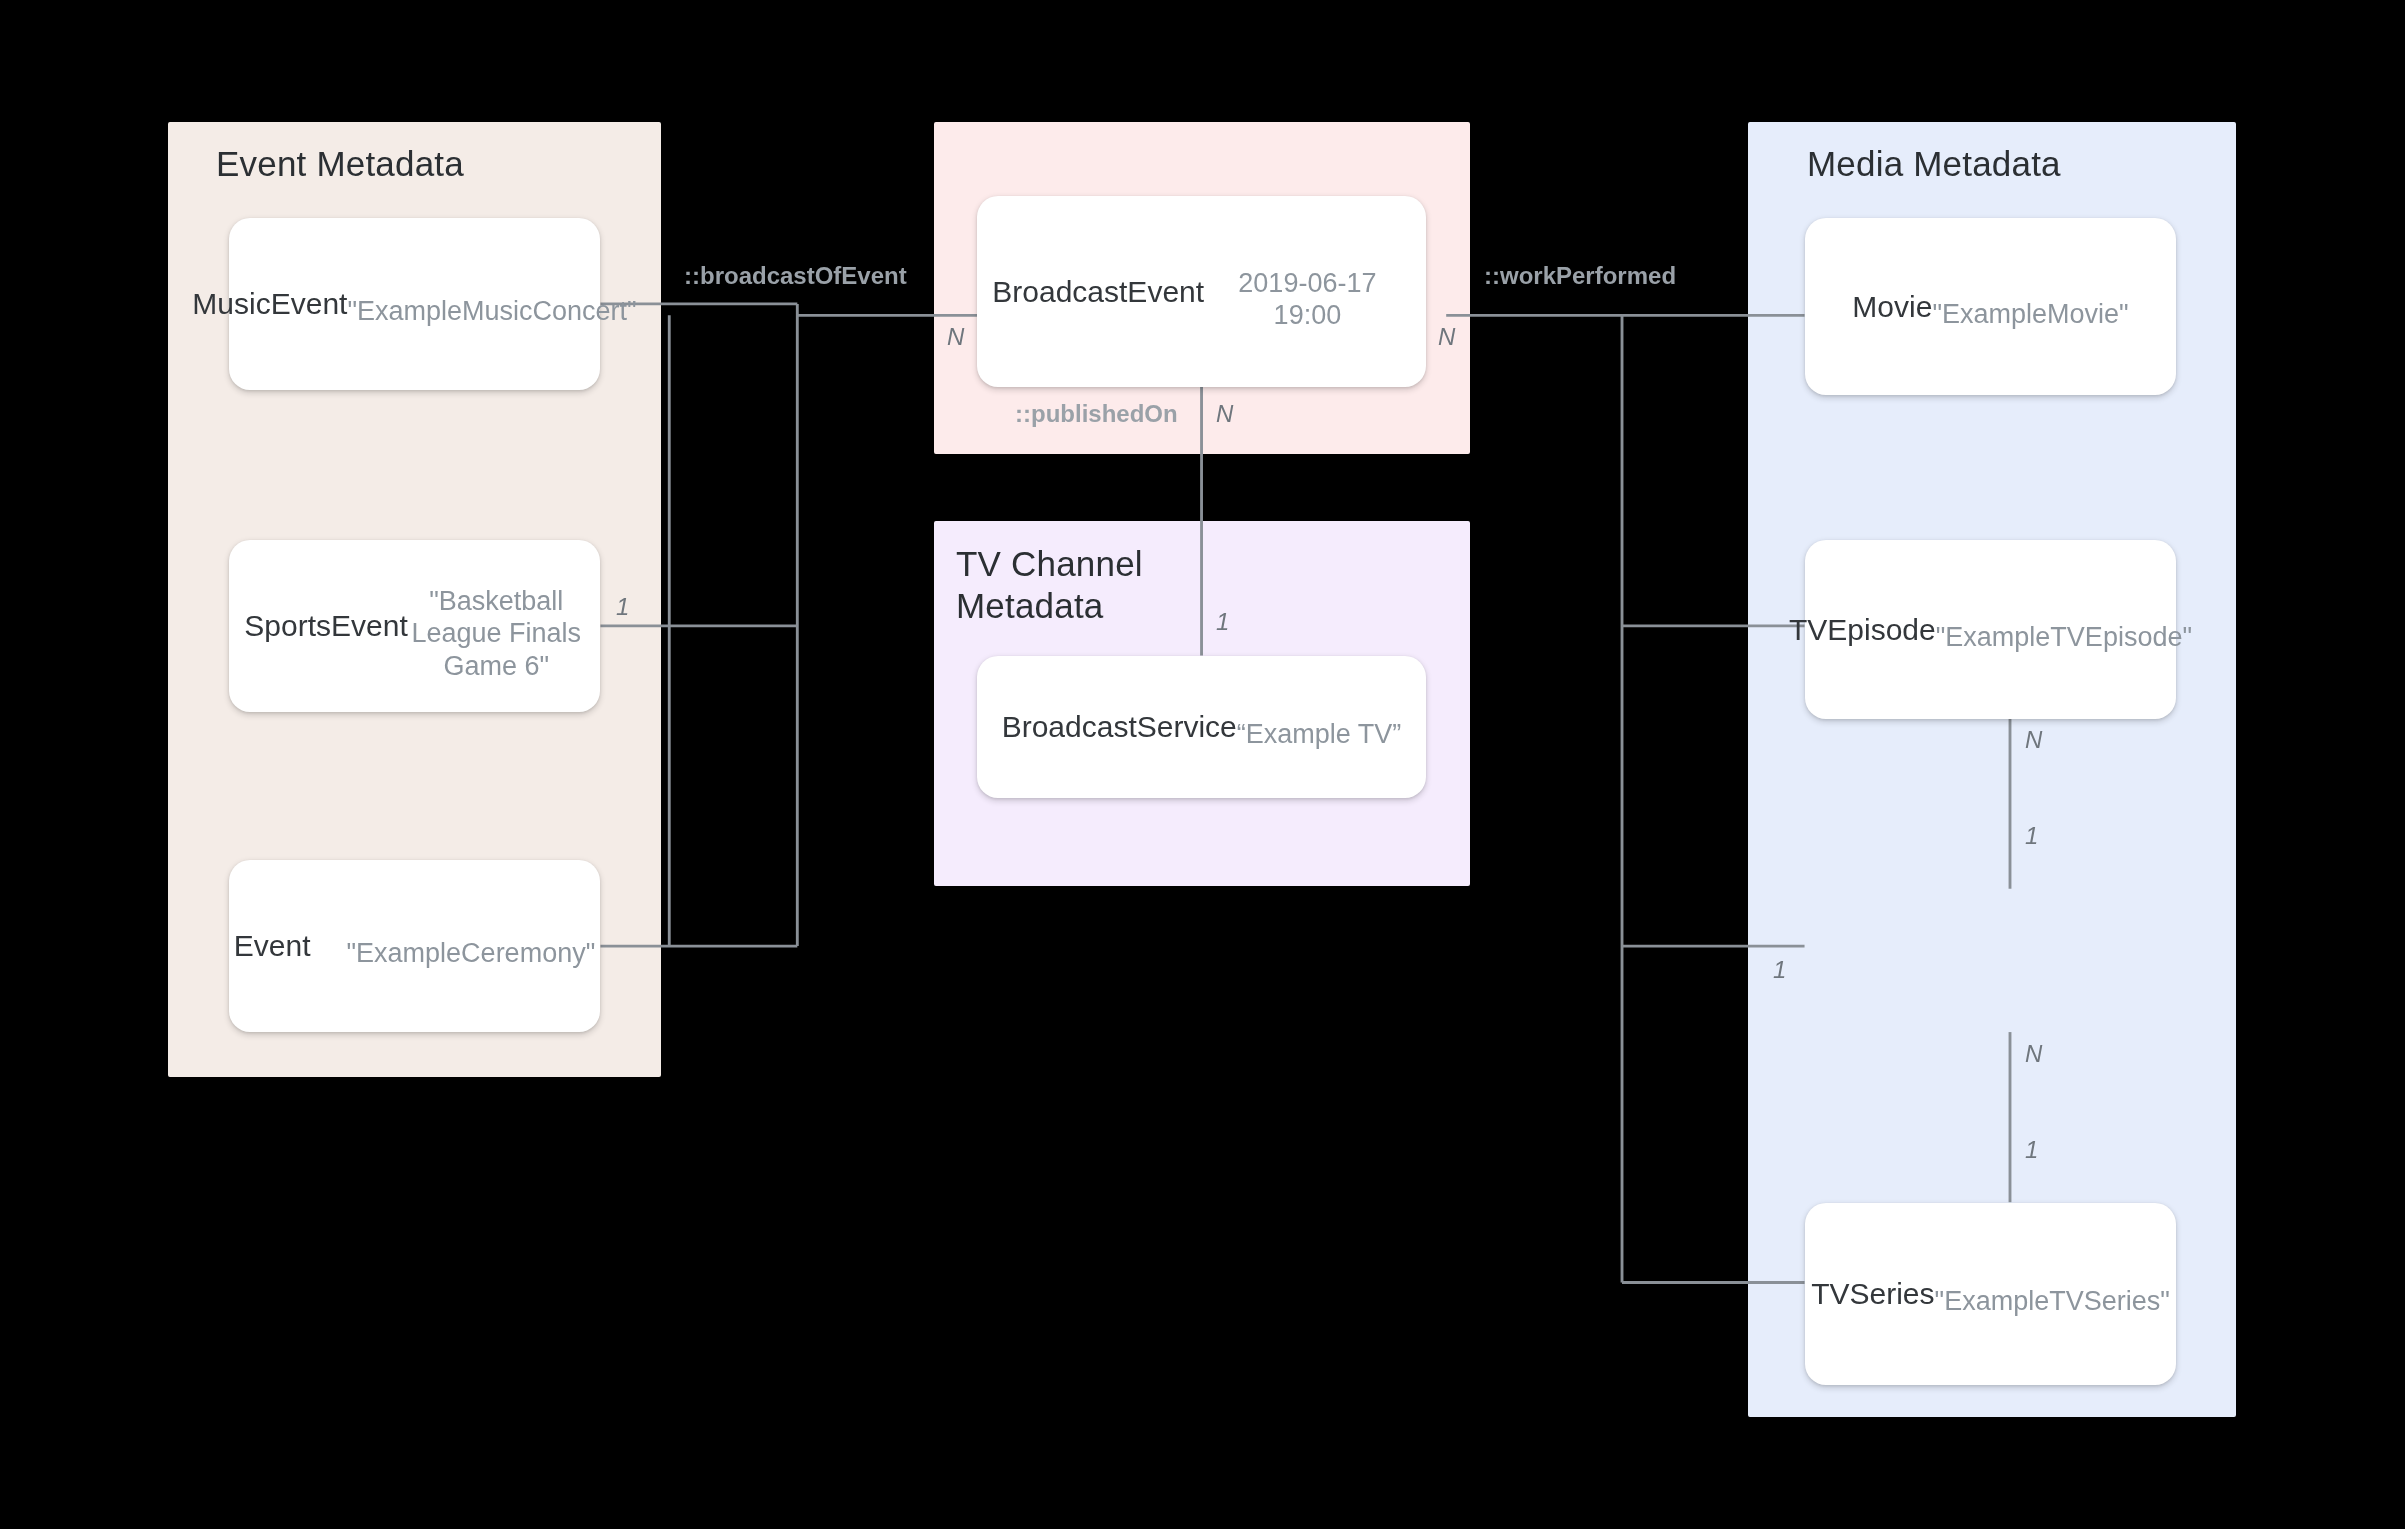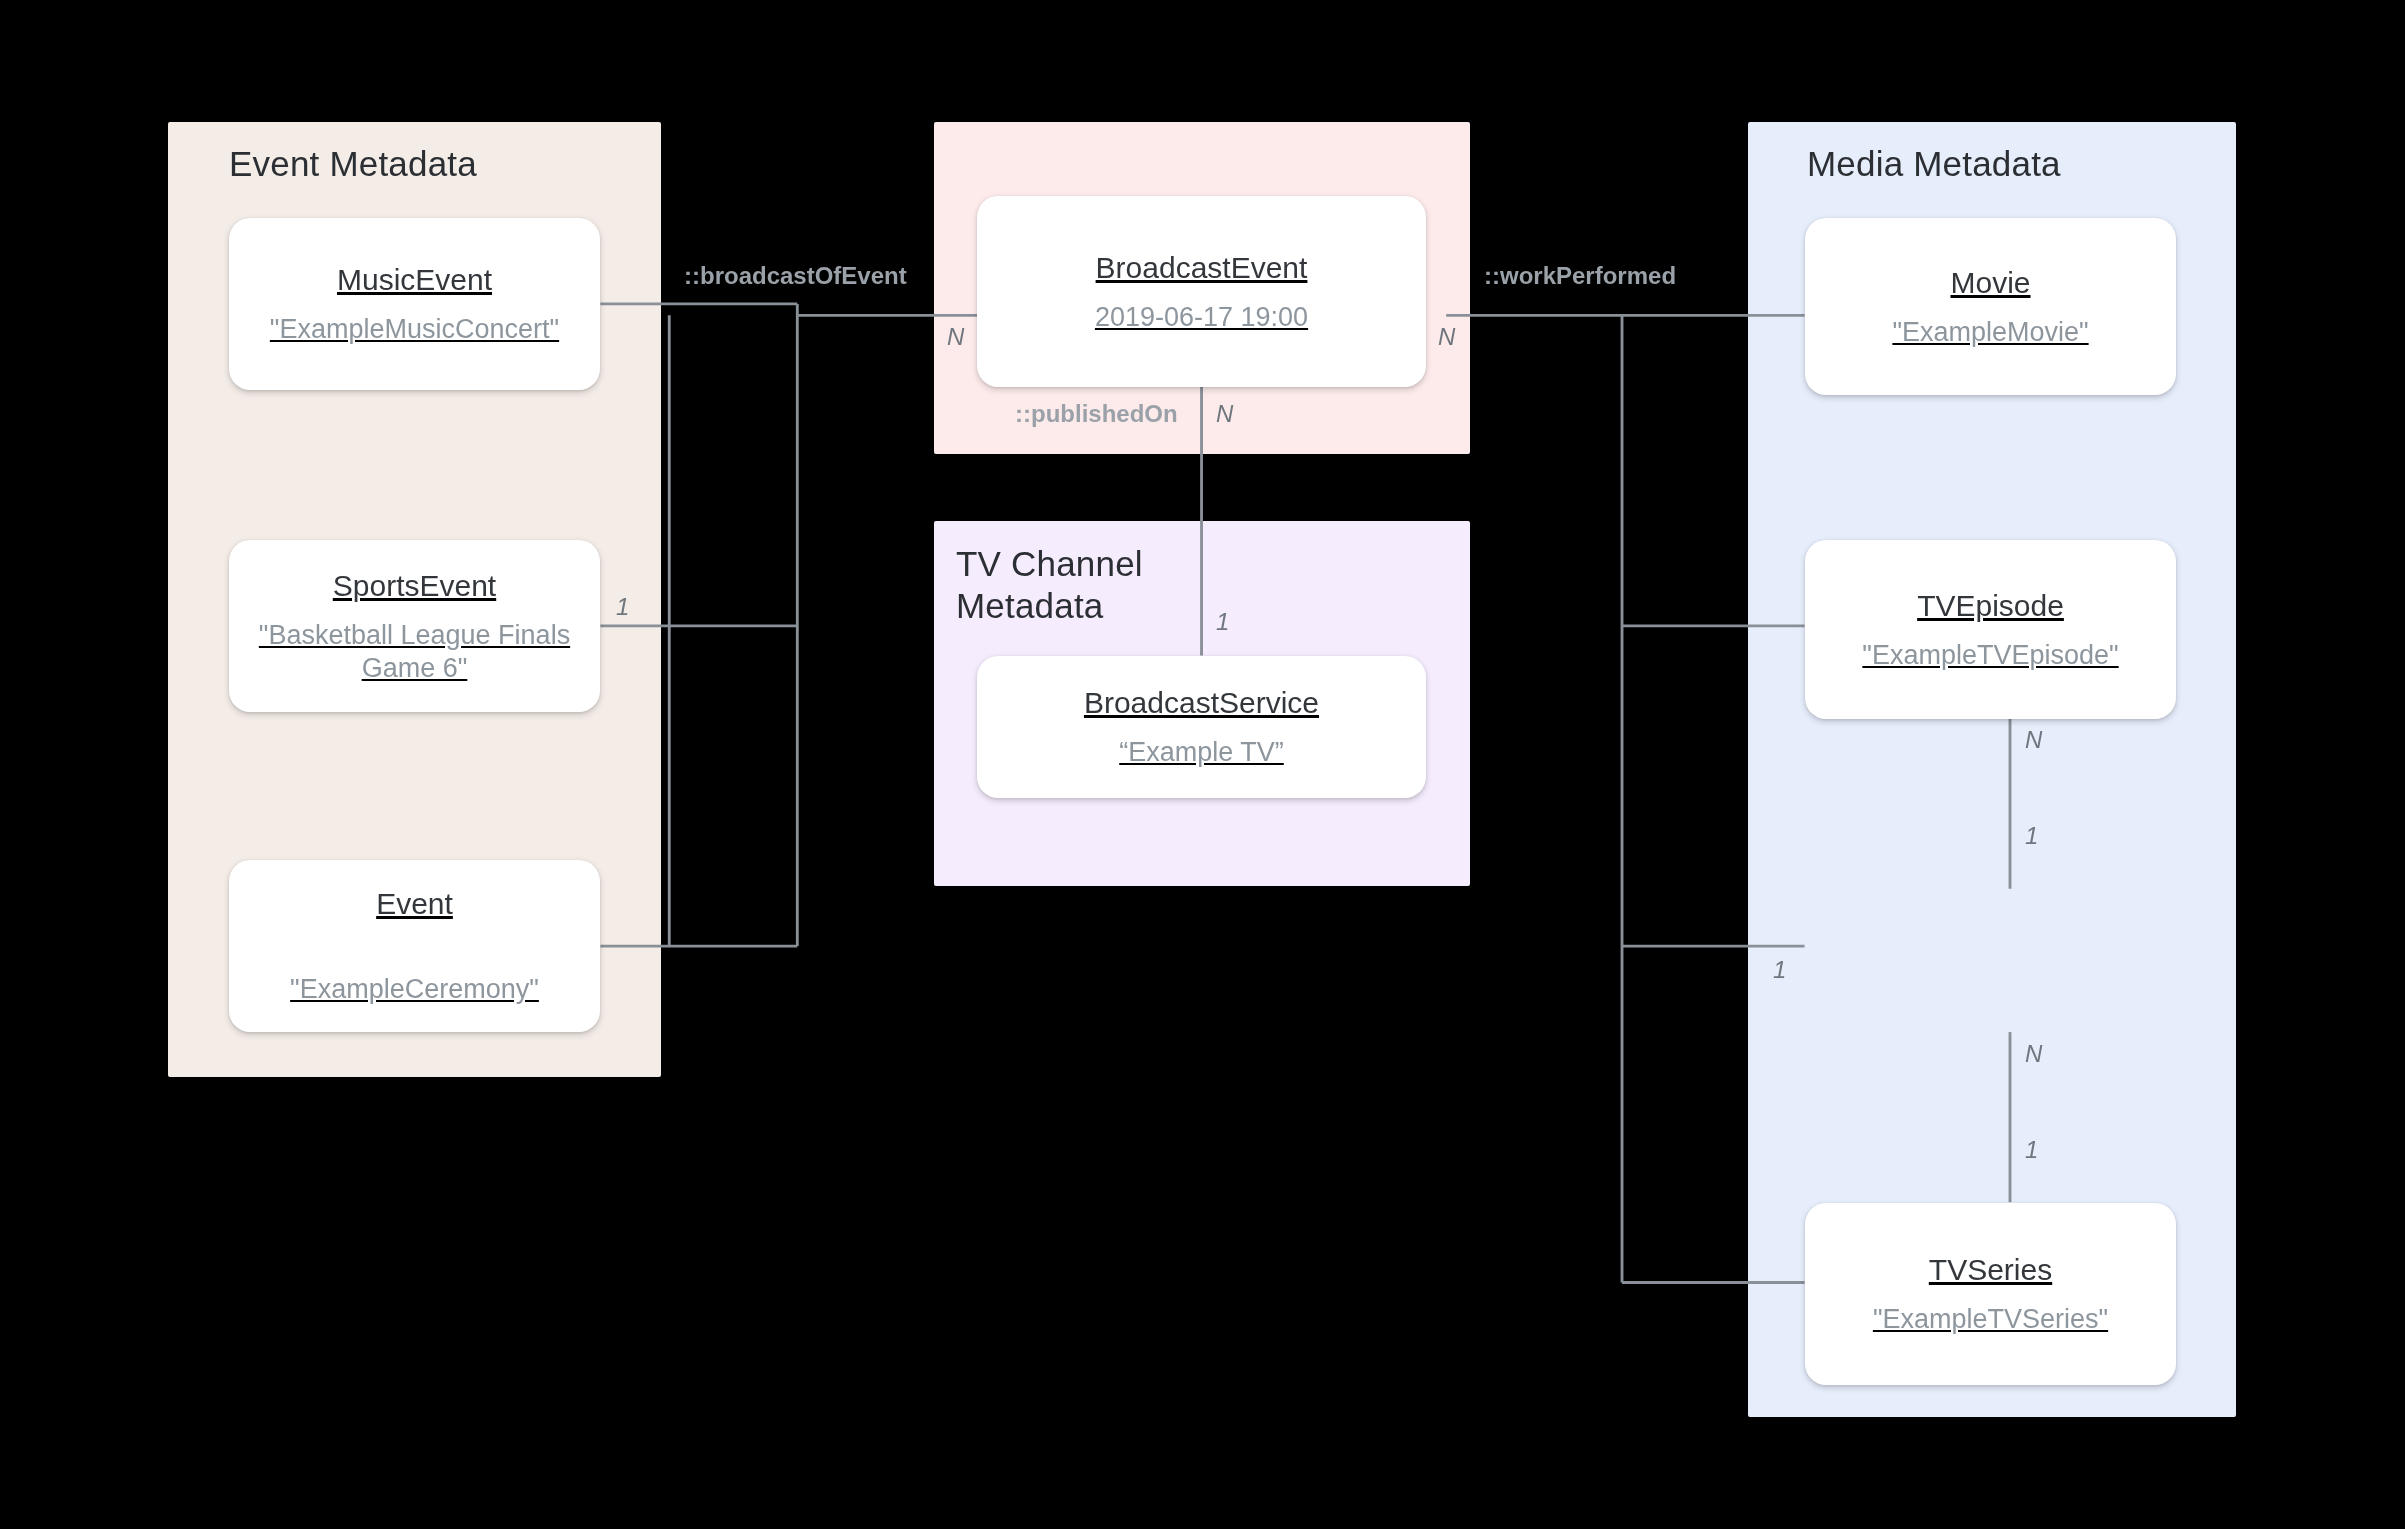--- a/index.html
+++ b/index.html
@@ -6,22 +6,22 @@
   body{width:2405px;height:1529px;position:relative;overflow:hidden;
        font-family:"Liberation Sans","DejaVu Sans",sans-serif;}
   #stage{position:absolute;left:0;top:0;width:2405px;height:1529px;background:#000;}
 
   .panel{position:absolute;border-radius:1.9px;}
   .panel-title{position:absolute;color:#2b2f33;font-size:35px;line-height:42px;
                font-weight:400;letter-spacing:0.2px;white-space:pre-line;}
 
   .node{position:absolute;background:#fff;border-radius:21px;
         box-shadow:0 2.9px 6.7px rgba(0,0,0,.16),0 1px 2.9px rgba(0,0,0,.10);
-        display:flex;flex-direction:column;align-items:center;justify-content:center;
-        box-sizing:border-box;padding:9.6px 15.3px;text-decoration:underline;}
+        display:flex;flex-direction:row;align-items:center;justify-content:center;
+        box-sizing:border-box;padding:9.6px 15.3px;}
   .node-title{color:#33373b;font-size:30px;line-height:36px;text-align:center;}
   .node-sub{color:#8d959d;font-size:27px;line-height:32.5px;text-align:center;margin-top:15.3px;}
 
   .edge-label{position:absolute;color:#9aa1a8;font-size:24px;
               font-weight:bold;white-space:nowrap;}
   .card{position:absolute;color:#6f767d;font-size:24px;font-style:italic;white-space:nowrap;}
 
   svg.links{position:absolute;left:0;top:0;width:2405px;height:1529px;
             pointer-events:none;overflow:visible;}
   svg.links path,svg.links line{stroke:#8a9097;stroke-width:3;fill:none;}
@@ -53,21 +53,21 @@
     <line x1="1697" y1="330" x2="1697" y2="1342"></line>
     <line x1="1697" y1="330" x2="1888" y2="330"></line>
     <line x1="1697" y1="655" x2="1888" y2="655"></line>
     <line x1="1697" y1="990" x2="1888" y2="990"></line>
     <line x1="1697" y1="1342" x2="1888" y2="1342"></line>
 
     <line x1="2103" y1="752" x2="2103" y2="930"></line>
     <line x1="2103" y1="1080" x2="2103" y2="1258"></line>
   </svg>
 
-  <div class="panel-title" style="left:229px;top:143px;text-align:right;">Event Metadata</div>
+  <div class="panel-title" style="left:216px;top:143px;text-align:right;">Event Metadata</div>
   <div class="panel-title" style="left:956px;top:543px;width:258px;">TV Channel
 Metadata</div>
   <div class="panel-title" style="left:1807px;top:143px;">Media Metadata</div>
 
   <div class="node" style="left:229px;top:218px;width:371px;height:172px;">
     <div class="node-title">MusicEvent</div>
     <div class="node-sub">"ExampleMusicConcert"</div>
   </div>
 
   <div class="node" style="left:229px;top:540px;width:371px;height:172px;">

